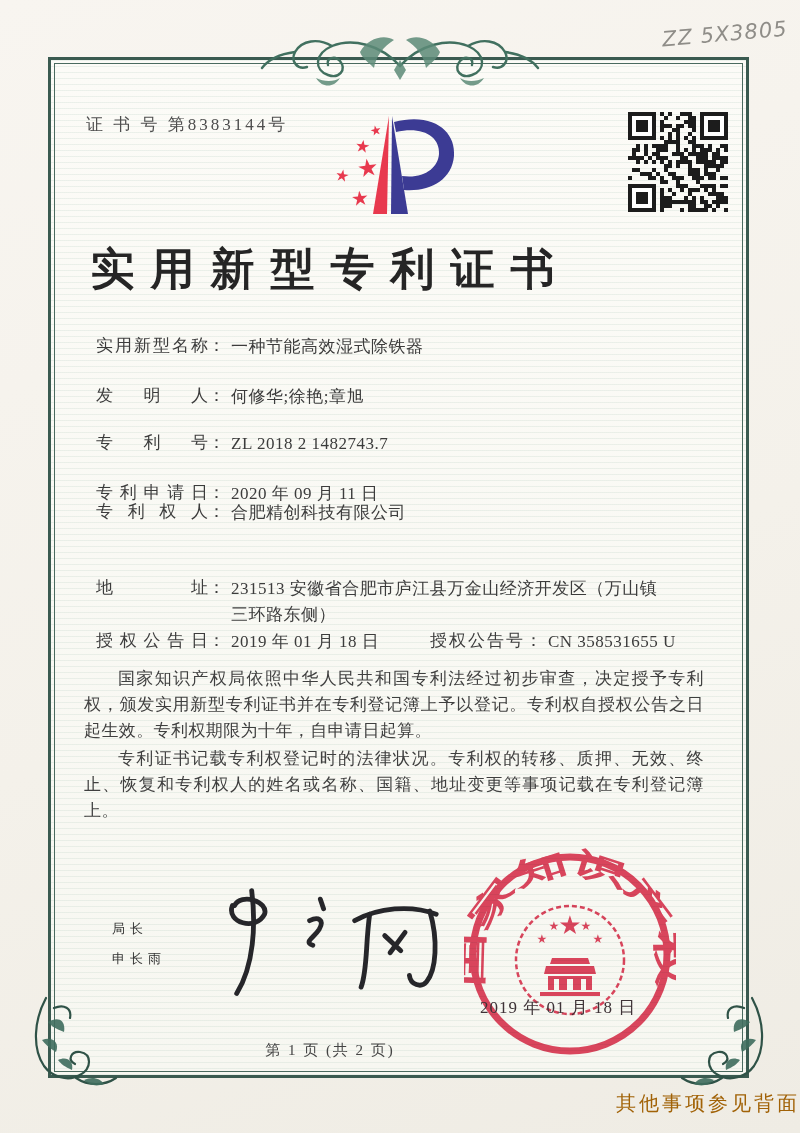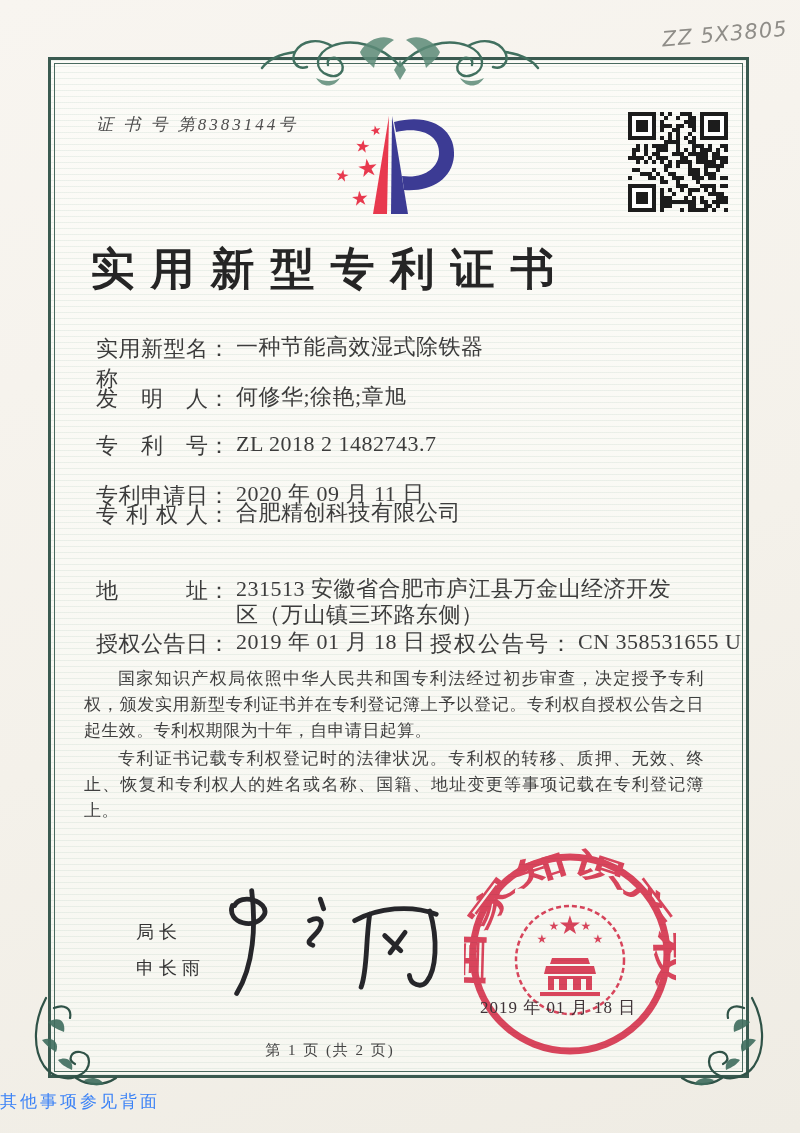--- a/index.html
+++ b/index.html
@@ -24,55 +24,55 @@
   .orn-top{left:260px;top:26px;width:280px;height:70px;}
   .orn-bl{left:24px;top:992px;width:100px;height:100px;}
   .orn-br{left:674px;top:992px;width:100px;height:100px;transform:scaleX(-1);}
   
   .handwriting{
     position:absolute;right:12px;top:22px;z-index:6;
     font-family:"DejaVu Sans",sans-serif;font-style:italic;
     font-size:21px;color:#8f8d88;transform:rotate(-5deg);letter-spacing:1px;
   }
   
-  .cert-no{position:absolute;left:96px;top:113px;font-size:17px;letter-spacing:3px;color:#4e4e4e;font-style:italic;}
+  .cert-no{position:absolute;left:86px;top:113px;font-size:17px;letter-spacing:3px;color:#4e4e4e;}
   .logo{position:absolute;left:328px;top:110px;width:144px;height:128px;}
   .logo svg{position:absolute;left:0;top:0;}
   .lstar{position:absolute;color:#e8394e;line-height:1;font-family:"DejaVu Sans",sans-serif;}
   .qr{position:absolute;left:628px;top:112px;width:100px;height:100px;}
   .title{
     position:absolute;left:0;top:240px;width:653px;text-align:center;
     font-size:44px;font-weight:600;letter-spacing:16px;padding-left:8px;
     box-sizing:border-box;color:#252525;
   }
   
-  .row{position:absolute;left:96px;font-size:22px;color:#3c3c3c;}
+  .row{position:absolute;left:96px;font-size:17px;color:#3c3c3c;}
   .flabel{display:inline-block;width:112px;text-align:justify;text-align-last:justify;vertical-align:top;}
   .colon{vertical-align:top;}
   .fval{display:inline-block;vertical-align:top;letter-spacing:0.5px;margin-left:6px;max-width:440px;line-height:26px;}
   .r1{top:334px}.r2{top:384px}.r3{top:431px}.r4{top:481px}.r5{top:500px}.r6{top:576px}.r7{top:629px}
   .row .sub{position:absolute;left:334px;top:0;white-space:nowrap;}
   .sub .flabel2{letter-spacing:2px;}
   
   .paras{position:absolute;left:84px;top:666px;width:620px;font-size:17px;line-height:26px;letter-spacing:0.4px;color:#3f3f3f;text-align:justify;}
   .paras p{margin:0 0 2px 0;text-indent:2em;}
   
-  .director{position:absolute;left:112px;top:920px;font-size:18px;letter-spacing:5px;color:#333;margin-left:24px;}
+  .director{position:absolute;left:112px;top:920px;font-size:13px;letter-spacing:5px;color:#333;}
   .director div{margin-bottom:12px;}
   .sig{position:absolute;left:205px;top:882px;width:250px;height:118px;}
   
   .seal{position:absolute;left:464px;top:848px;width:212px;height:212px;mix-blend-mode:multiply;}
   .seal svg{opacity:0.9;}
   .seal-date{
     position:absolute;left:16px;top:148px;width:200px;
     font-size:17px;color:#40343a;letter-spacing:1px;white-space:nowrap;
   }
   
   .page-info{position:absolute;left:0;top:1041px;width:660px;text-align:center;font-size:15px;letter-spacing:2px;color:#444;}
-  .back-note{position:absolute;left:0;top:1090px;width:800px;text-align:left;font-size:17px;letter-spacing:3px;color:#3b82f6;}
+  .back-note{position:absolute;left:0;top:1090px;width:800px;text-align:right;font-size:20px;letter-spacing:3px;color:#a16207;}
 </style>
 </head>
 <body>
 
 <div class="page">
 
   <div class="frame">
     <div class="frame-inner"></div>
   </div>
 

